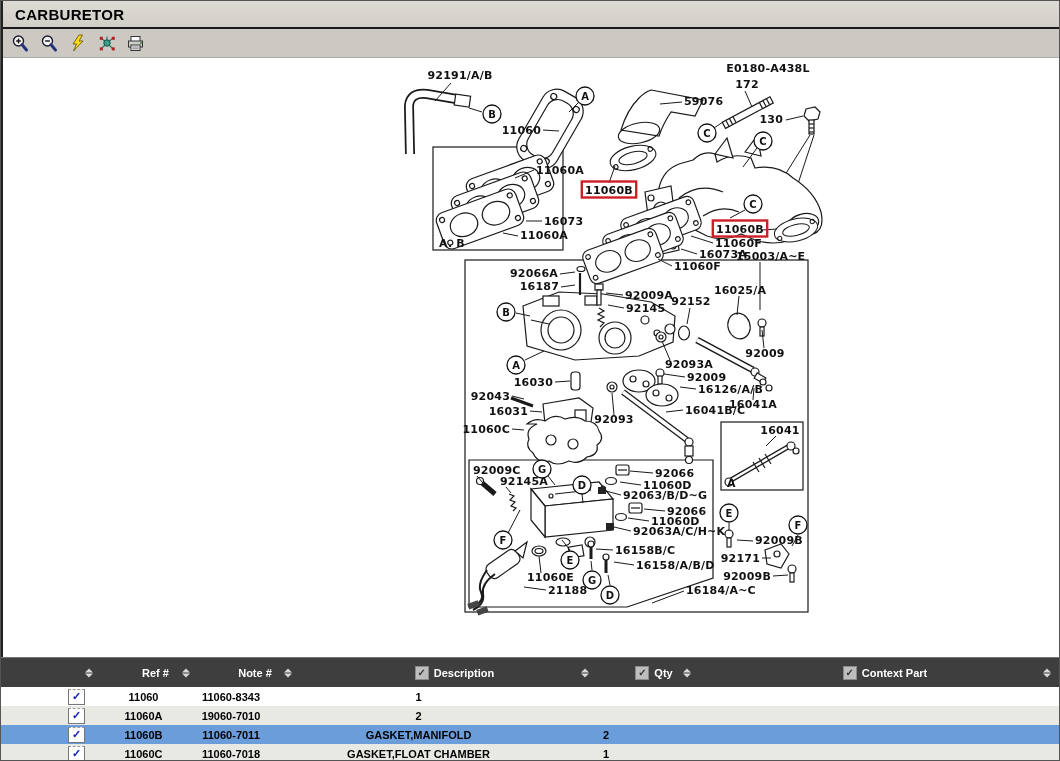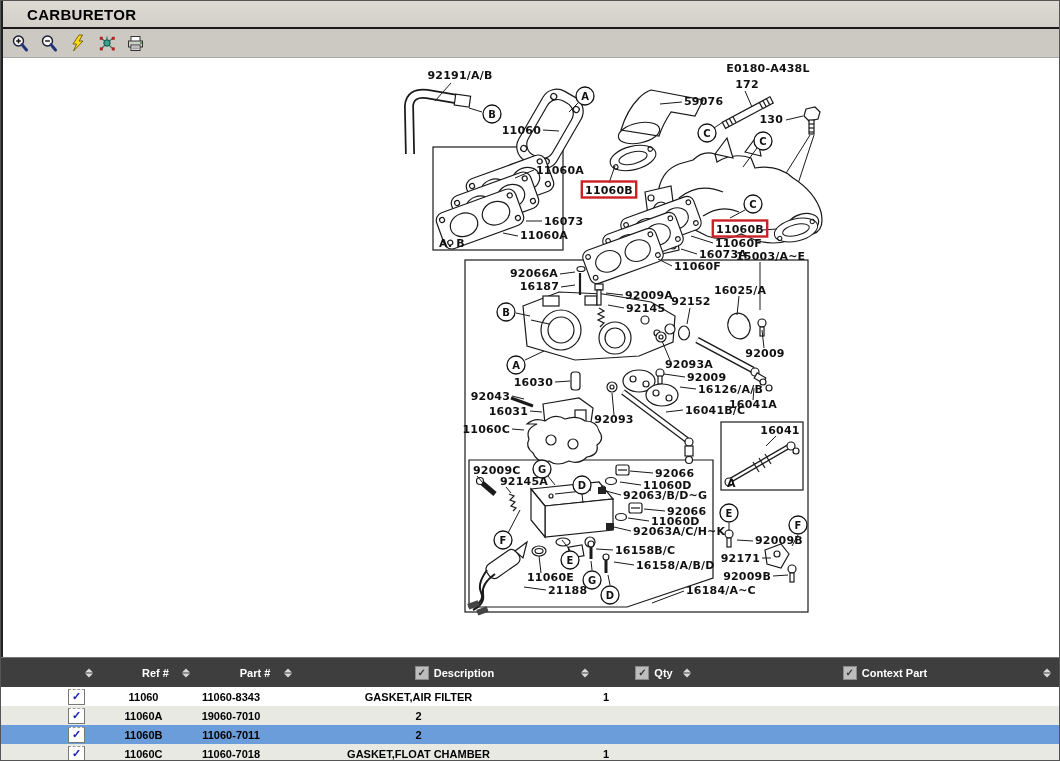--- a/index.html
+++ b/index.html
@@ -1,21 +1,21 @@
 <!DOCTYPE html>
 <html><head>
 <meta charset="utf-8">
 <style>
   html,body{margin:0;padding:0;background:#fff;}
   #page{width:1060px;height:761px;position:relative;font-family:"Liberation Sans",sans-serif;
         border:1px solid #555;box-sizing:border-box;overflow:hidden;background:#fff;}
   #upper{border-left:2px solid #222;}
   
   #titlebar{height:26px;background:linear-gradient(#dedbd4,#d2cfc8);border-bottom:2px solid #1a1a1a;
-            display:flex;align-items:center;padding-left:24px;}
+            display:flex;align-items:center;padding-left:12px;}
   #titlebar .t{font-size:15px;font-weight:bold;color:#000;letter-spacing:.3px;}
   
   #toolbar{height:28px;background:#ccc9c2;display:flex;align-items:center;gap:9px;padding-left:7px;
            border-bottom:1px solid #aaa;}
   .tbtn{width:20px;height:20px;display:inline-flex;align-items:center;justify-content:center;cursor:pointer;}
   
   #diagramwrap{height:599px;background:#fff;position:relative;}
   svg text.dlbl{font-family:"DejaVu Sans",sans-serif;font-weight:bold;font-size:11px;fill:#111;letter-spacing:.2px;}
   svg text.clt{font-family:"DejaVu Sans",sans-serif;font-weight:bold;font-size:10px;fill:#111;}
   svg .art{stroke:#1a1a1a;stroke-width:1.2;fill:none;}
@@ -458,21 +458,21 @@
           </span>
         </div>
         <div class="th">
           <span>Ref #</span>
           <span class="sort">
             <span class="u"></span>
             <span class="d"></span>
           </span>
         </div>
         <div class="th">
-          <span>Part #</span>
+          <span>Note #</span>
           <span class="sort">
             <span class="u"></span>
             <span class="d"></span>
           </span>
         </div>
         <div class="th">
           <span class="cbx">✓</span>
           <span>Description</span>
           <span class="sort">
             <span class="u"></span>
@@ -496,39 +496,39 @@
           </span>
         </div>
       </div>
     <div id="tbody">
         <div class="row even">
           <div class="cell iconc">
             <span class="rowicon">✓</span>
           </div>
           <div class="cell">11060</div>
           <div class="cell">11060-8343</div>
-          <div class="cell">GASKET,AIR FILTER</div>
           <div class="cell">1</div>
           <div class="cell"></div>
         </div>
         <div class="row odd">
           <div class="cell iconc">
             <span class="rowicon">✓</span>
           </div>
           <div class="cell">11060A</div>
           <div class="cell">19060-7010</div>
           <div class="cell">2</div>
           <div class="cell"></div>
         </div>
         <div class="row sel">
           <div class="cell iconc">
             <span class="rowicon">✓</span>
           </div>
           <div class="cell">11060B</div>
           <div class="cell">11060-7011</div>
+          <div class="cell">GASKET,MANIFOLD</div>
           <div class="cell">2</div>
           <div class="cell"></div>
         </div>
         <div class="row odd">
           <div class="cell iconc">
             <span class="rowicon">✓</span>
           </div>
           <div class="cell">11060C</div>
           <div class="cell">11060-7018</div>
           <div class="cell">GASKET,FLOAT CHAMBER</div>

